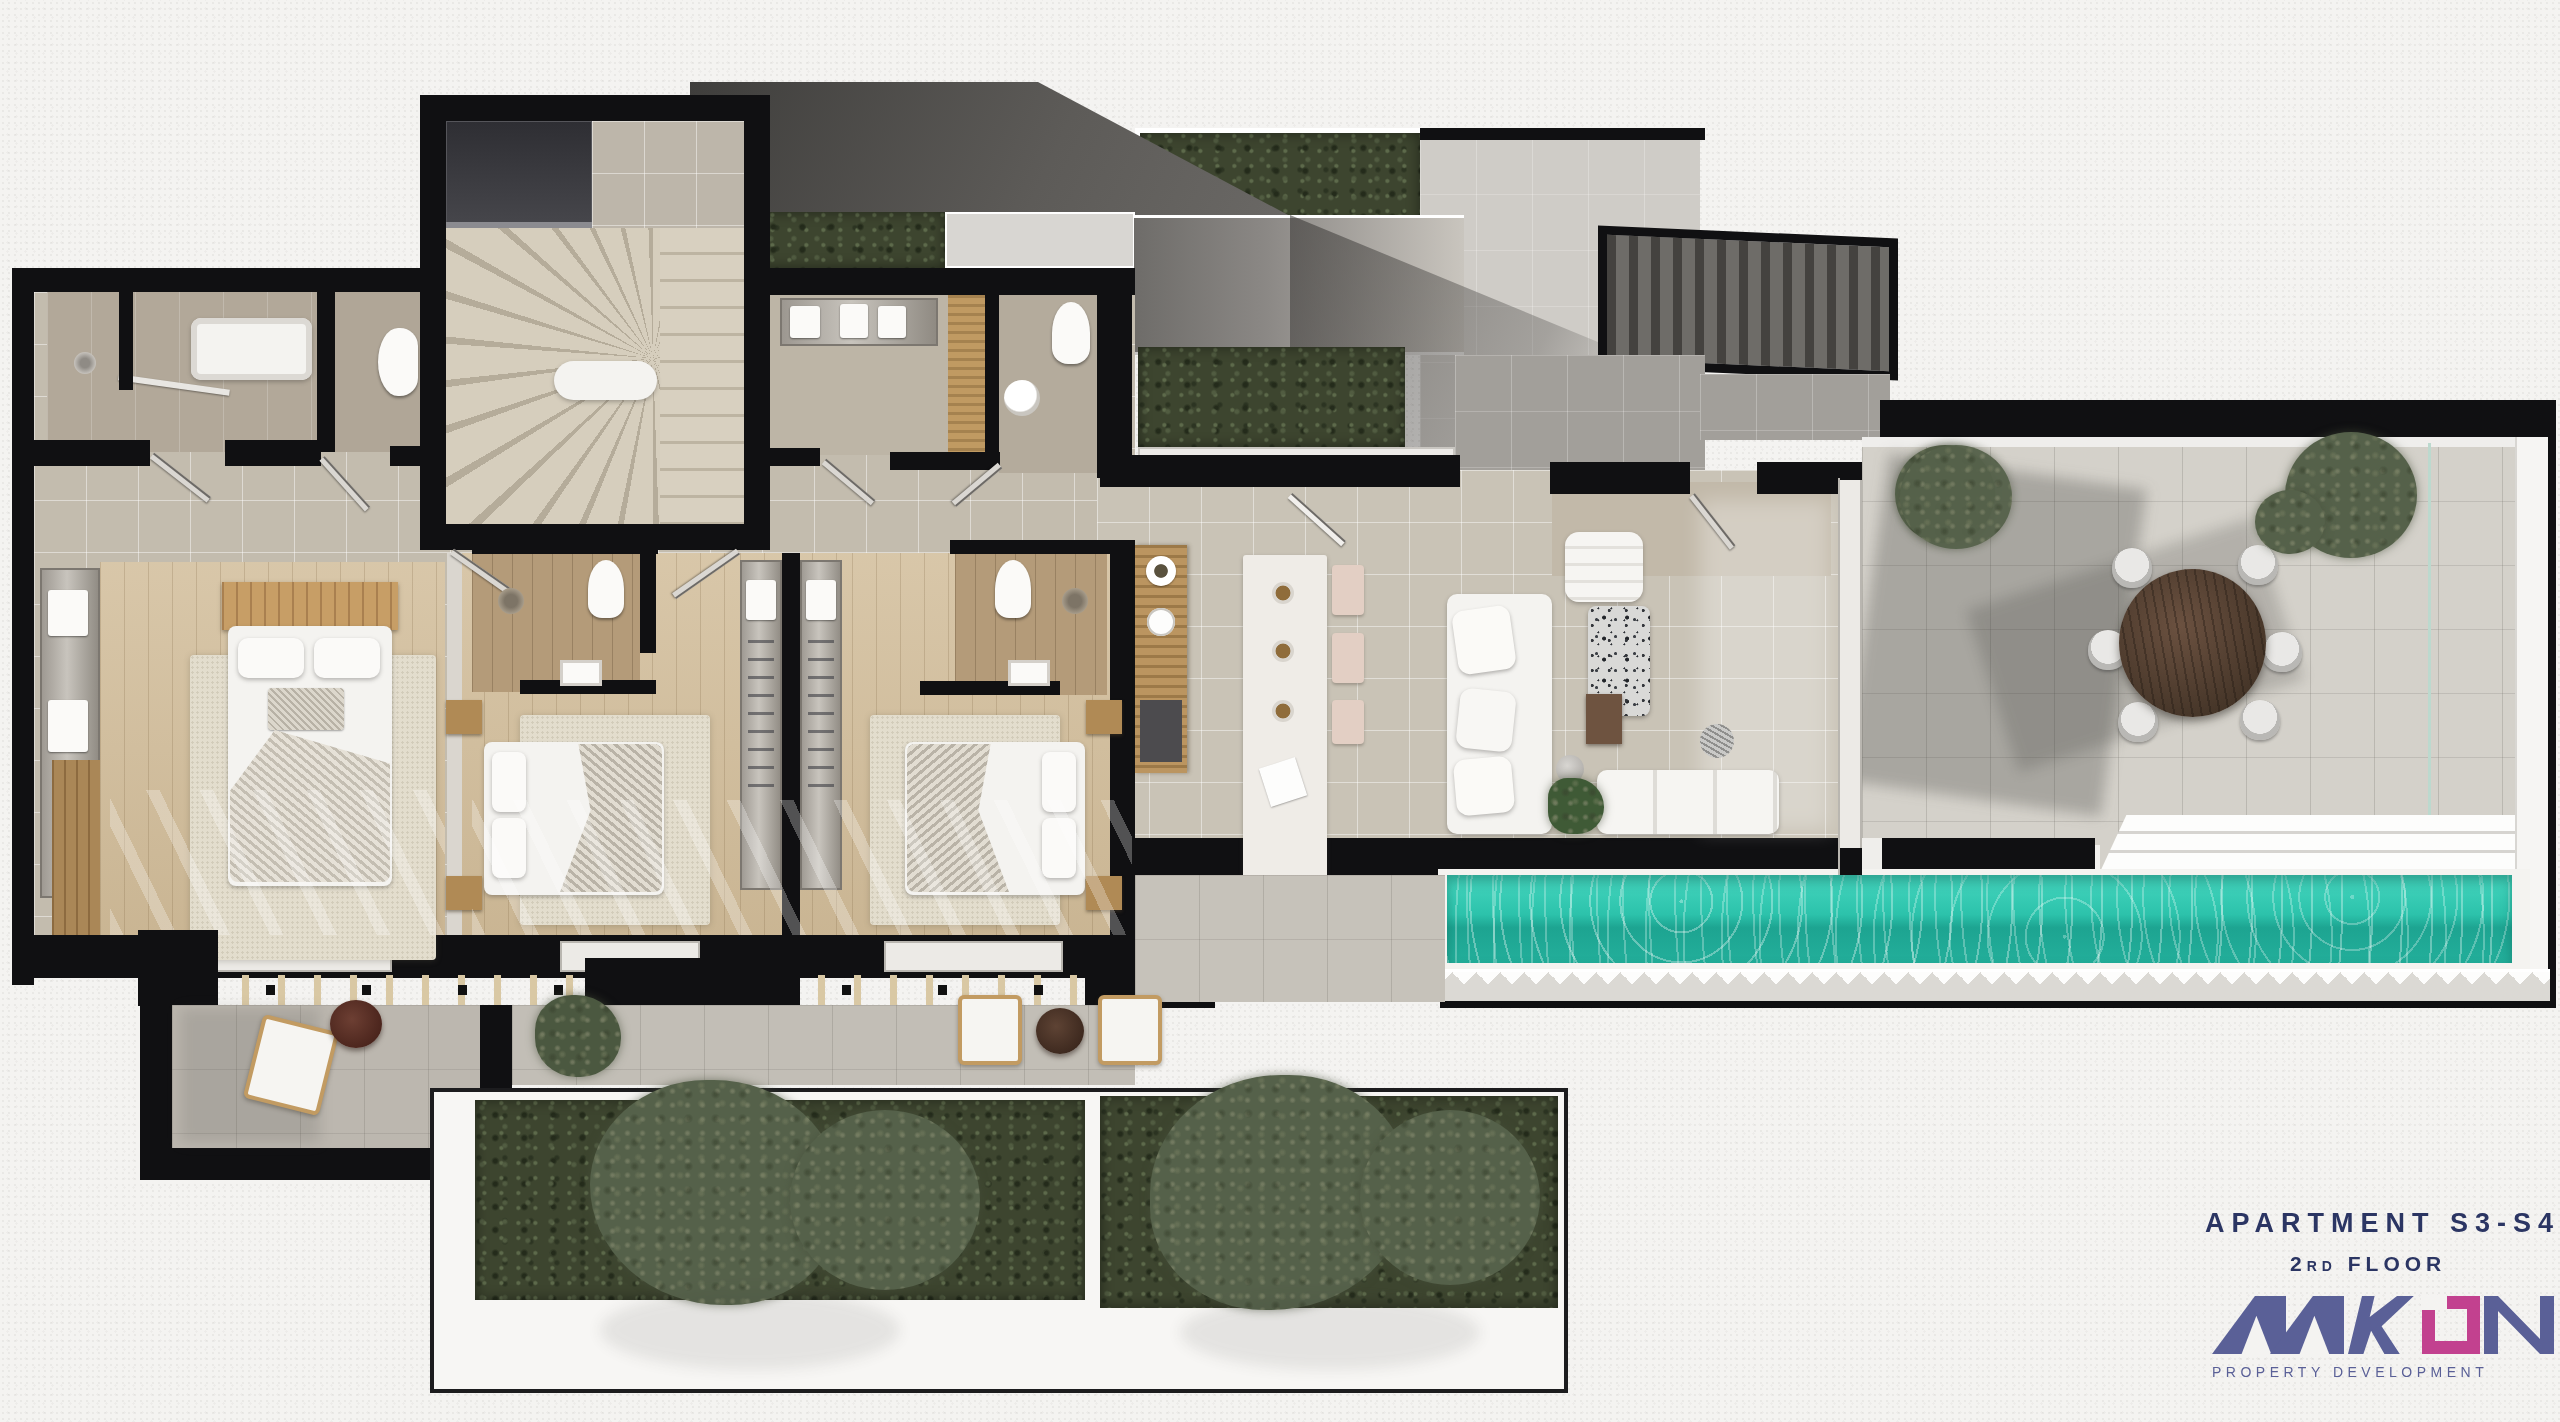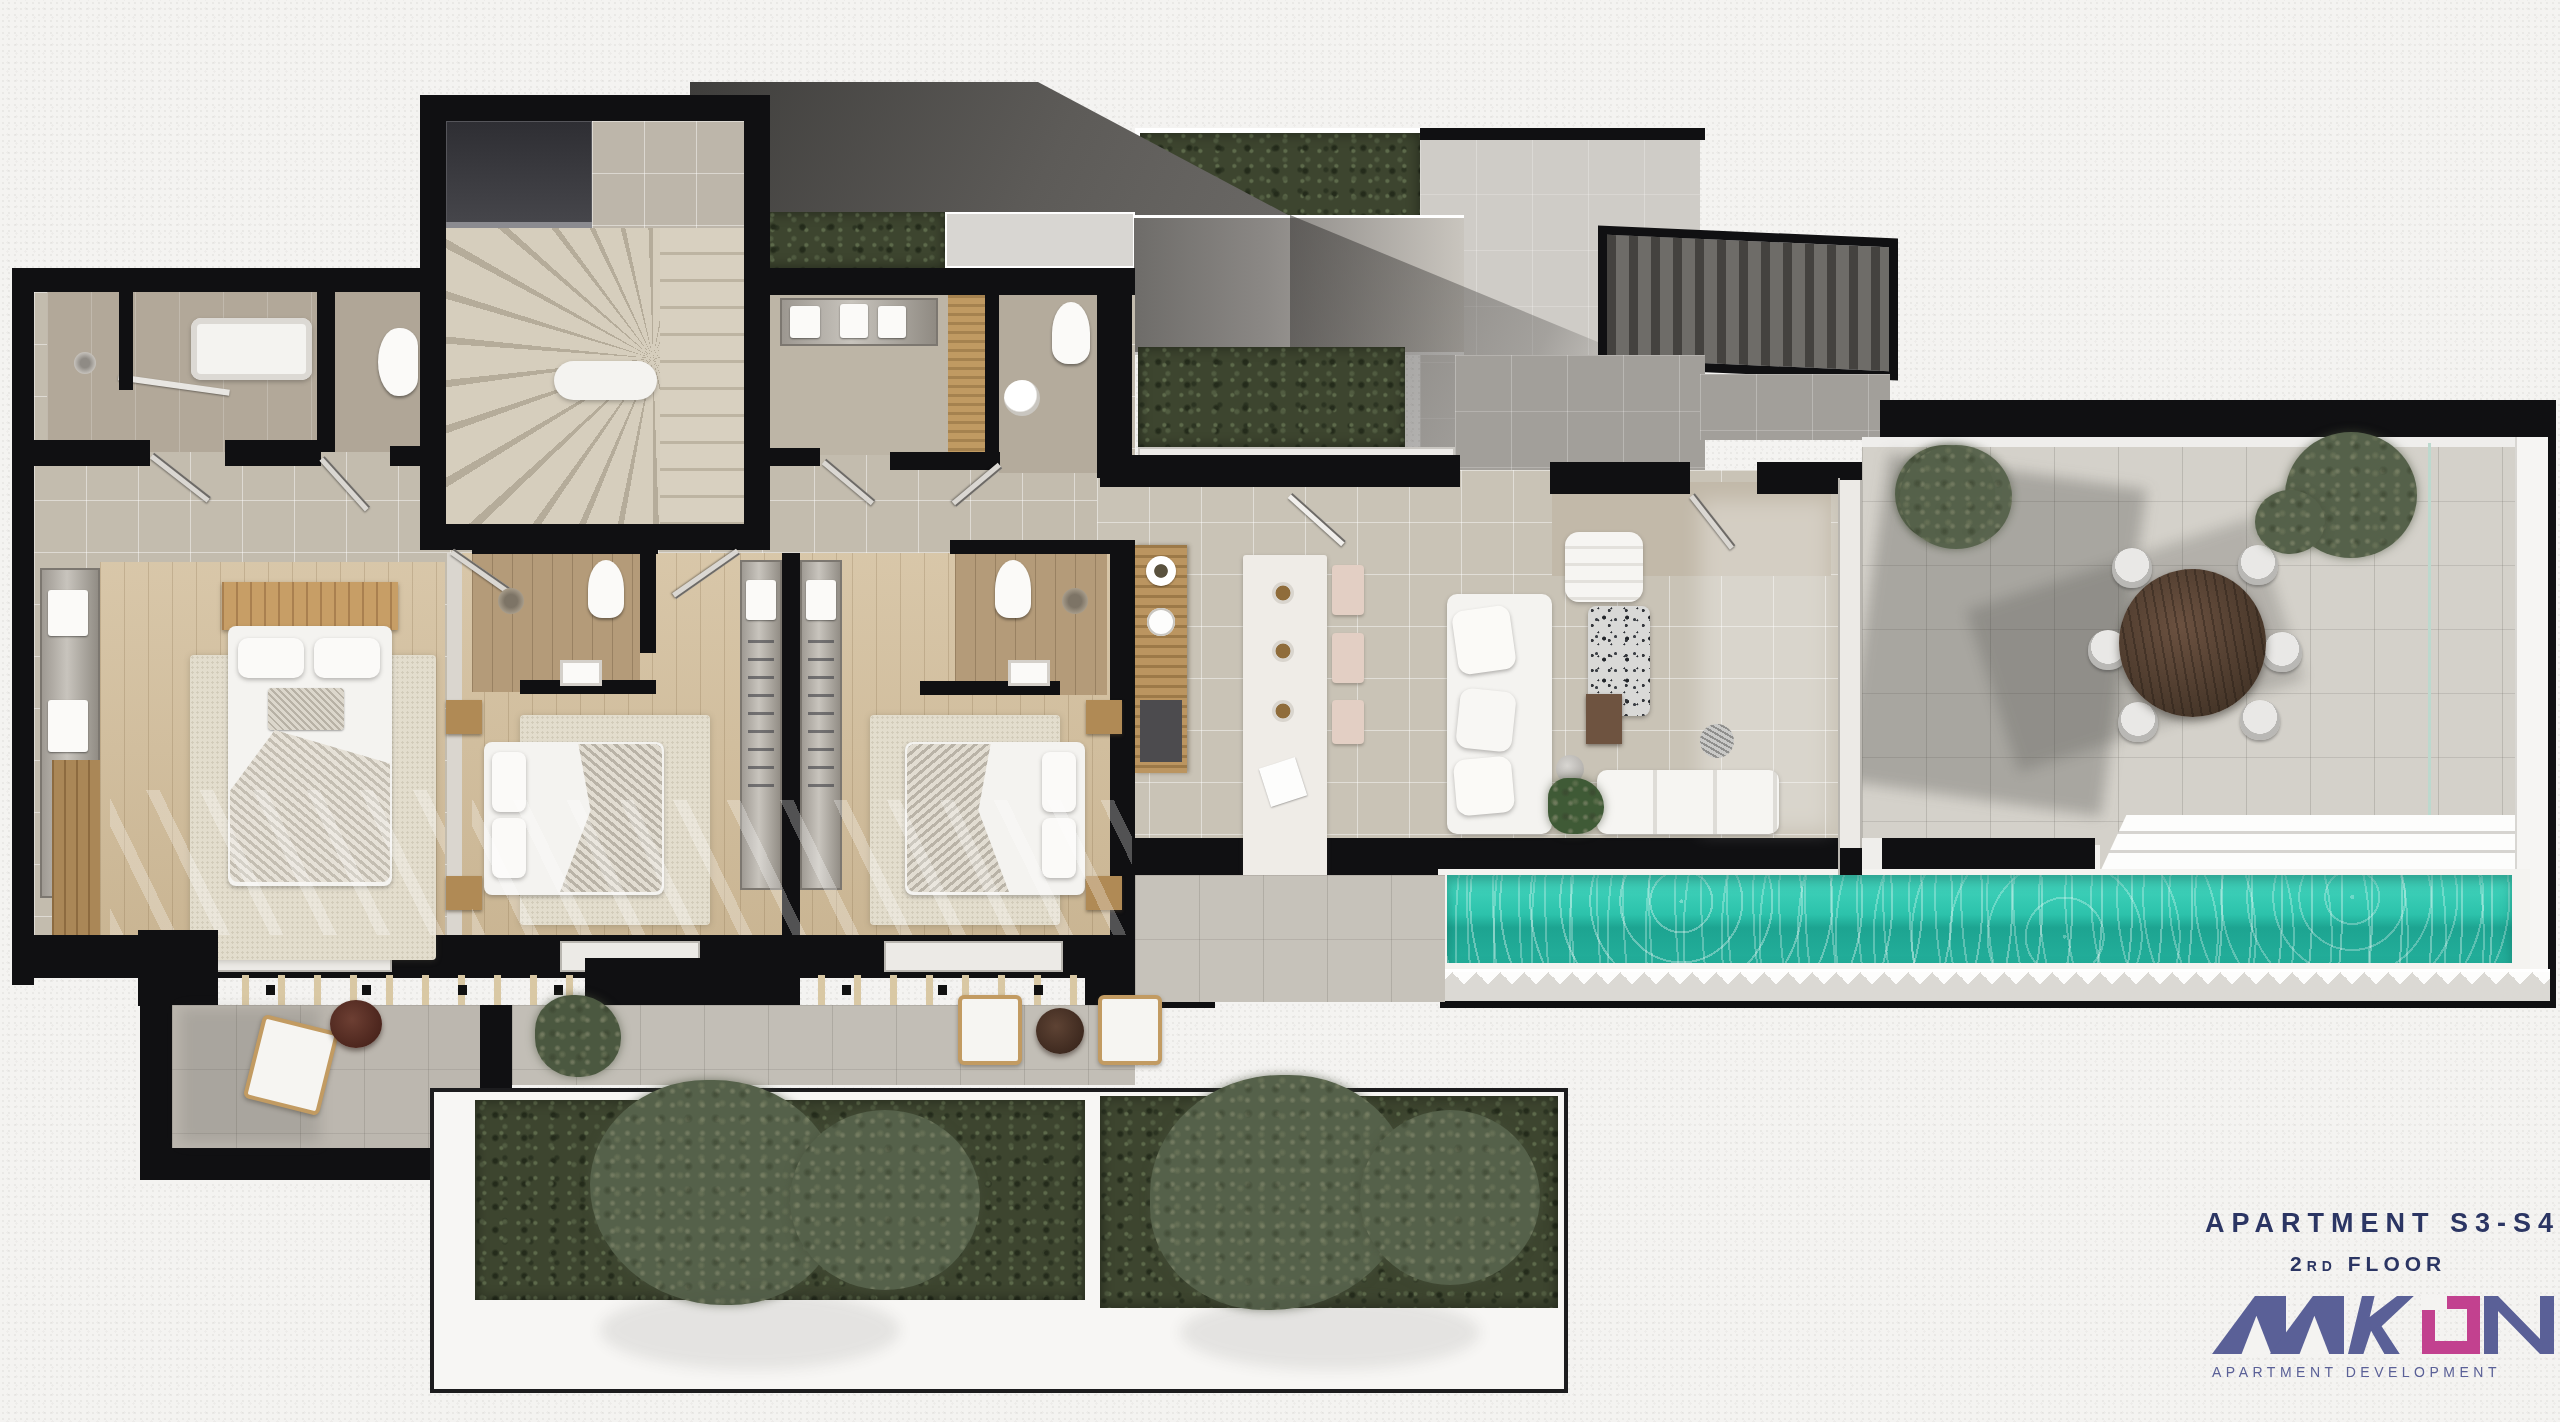--- a/index.html
+++ b/index.html
@@ -316,15 +316,15 @@
     <div class="logoA" style="margin-left:-20px">
         <div class="m"></div>
         <div class="h"></div>
       </div>
     <div class="logoK"></div>
     <div class="logoO">
         <div class="gap"></div>
       </div>
     <div class="logoN"></div>
   </div>
-  <div class="abs" style="left:2212px;top:1364px;color:var(--slate);font-size:14px;letter-spacing:4.5px;white-space:nowrap">APARTMENT DEVELOPMENT</div>
+  <div class="abs" style="left:2212px;top:1364px;color:var(--slate);font-size:14px;letter-spacing:4.5px;white-space:nowrap">PROPERTY DEVELOPMENT</div>
 
 </div>
 
 </body></html>

